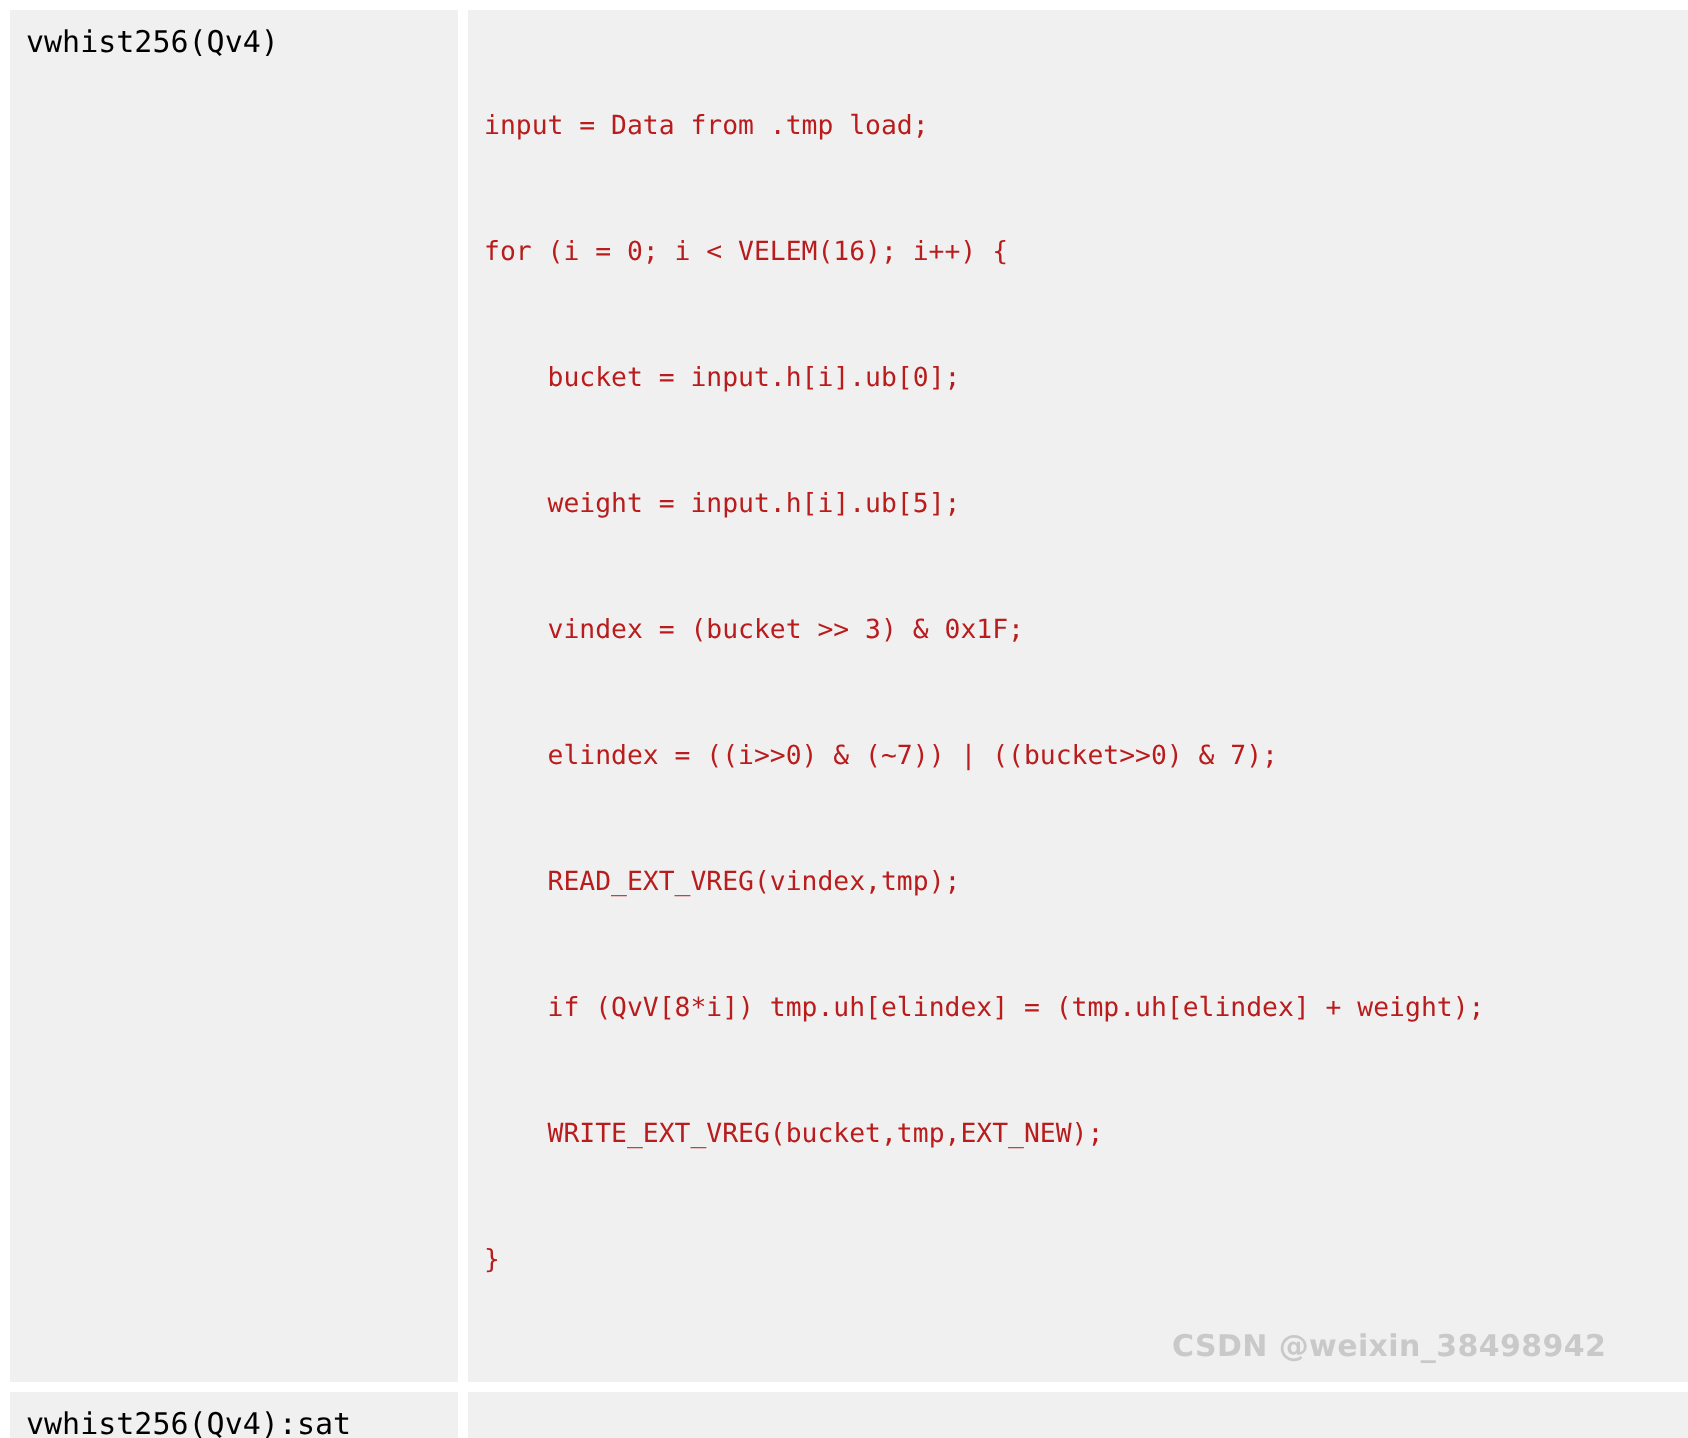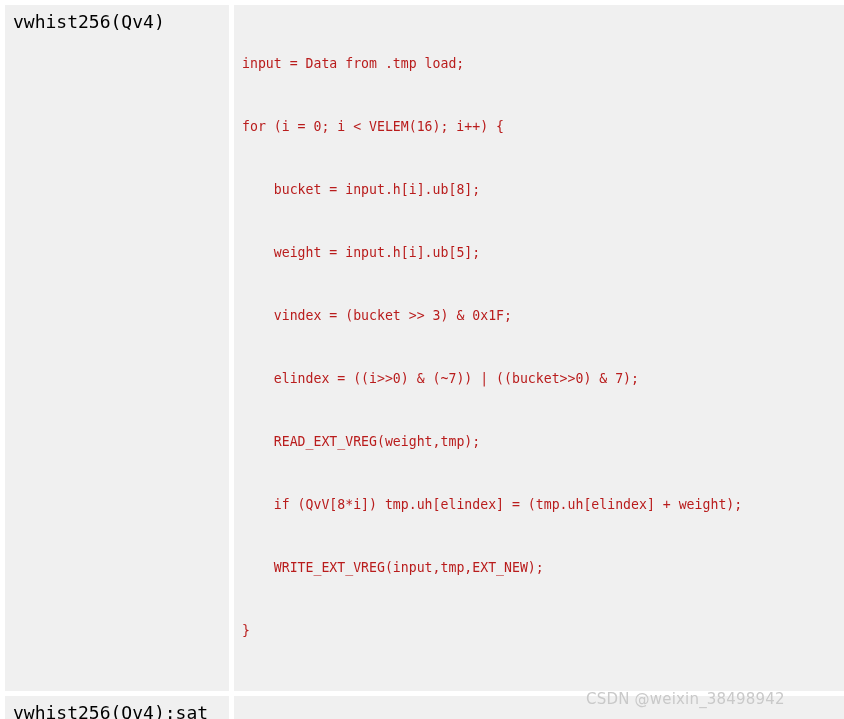--- a/index.html
+++ b/index.html
@@ -30,21 +30,21 @@
   .col-name {
     width: 208px;
   }
 
   .col-code {
     width: 598px;
   }
 
   .insn-name {
     font-family: "DejaVu Sans Mono", monospace;
-    font-size: 18px;
+    font-size: 15px;
     line-height: 21px;
     color: #000000;
     white-space: pre-wrap;
     word-break: break-word;
   }
 
   .code-block {
     font-family: "DejaVu Sans Mono", monospace;
     font-size: 13.2px;
     line-height: 21px;
@@ -55,50 +55,51 @@
   }
 
   .code-line {
     display: block;
     min-height: 21px;
   }
 
   .watermark {
     position: absolute;
     left: 586px;
-    top: 690px;
+    top: 664px;
     font-family: "DejaVu Sans", sans-serif;
     font-size: 15px;
     color: #c9c9c9;
     letter-spacing: 0.2px;
     white-space: nowrap;
     pointer-events: none;
+    font-weight: bold;
   }
 </style>
 </head>
 <body>
 
 <table class="doc-table">
   <tbody>
 
     <tr>
       <td class="col-name">
         <div class="insn-name">vwhist256(Qv4)</div>
       </td>
       <td class="col-code">
         <div class="code-block">
           <span class="code-line">input = Data from .tmp load;</span>
           <span class="code-line">for (i = 0; i &lt; VELEM(16); i++) {</span>
-          <span class="code-line">    bucket = input.h[i].ub[8];</span>
+          <span class="code-line">    bucket = input.h[i].ub[0];</span>
           <span class="code-line">    weight = input.h[i].ub[5];</span>
           <span class="code-line">    vindex = (bucket &gt;&gt; 3) &amp; 0x1F;</span>
           <span class="code-line">    elindex = ((i&gt;&gt;0) &amp; (~7)) | ((bucket&gt;&gt;0) &amp; 7);</span>
-          <span class="code-line">    READ_EXT_VREG(weight,tmp);</span>
+          <span class="code-line">    READ_EXT_VREG(vindex,tmp);</span>
           <span class="code-line">    if (QvV[8*i]) tmp.uh[elindex] = (tmp.uh[elindex] + weight);</span>
-          <span class="code-line">    WRITE_EXT_VREG(input,tmp,EXT_NEW);</span>
+          <span class="code-line">    WRITE_EXT_VREG(bucket,tmp,EXT_NEW);</span>
           <span class="code-line">}</span>
         </div>
       </td>
     </tr>
 
     <tr>
       <td class="col-name">
         <div class="insn-name">vwhist256(Qv4):sat</div>
       </td>
       <td class="col-code">

